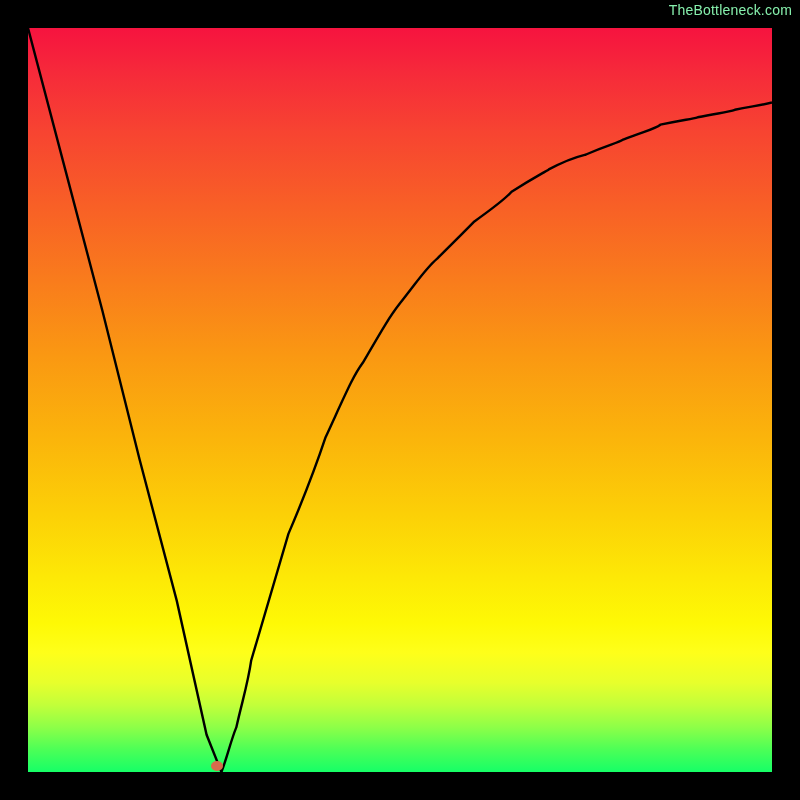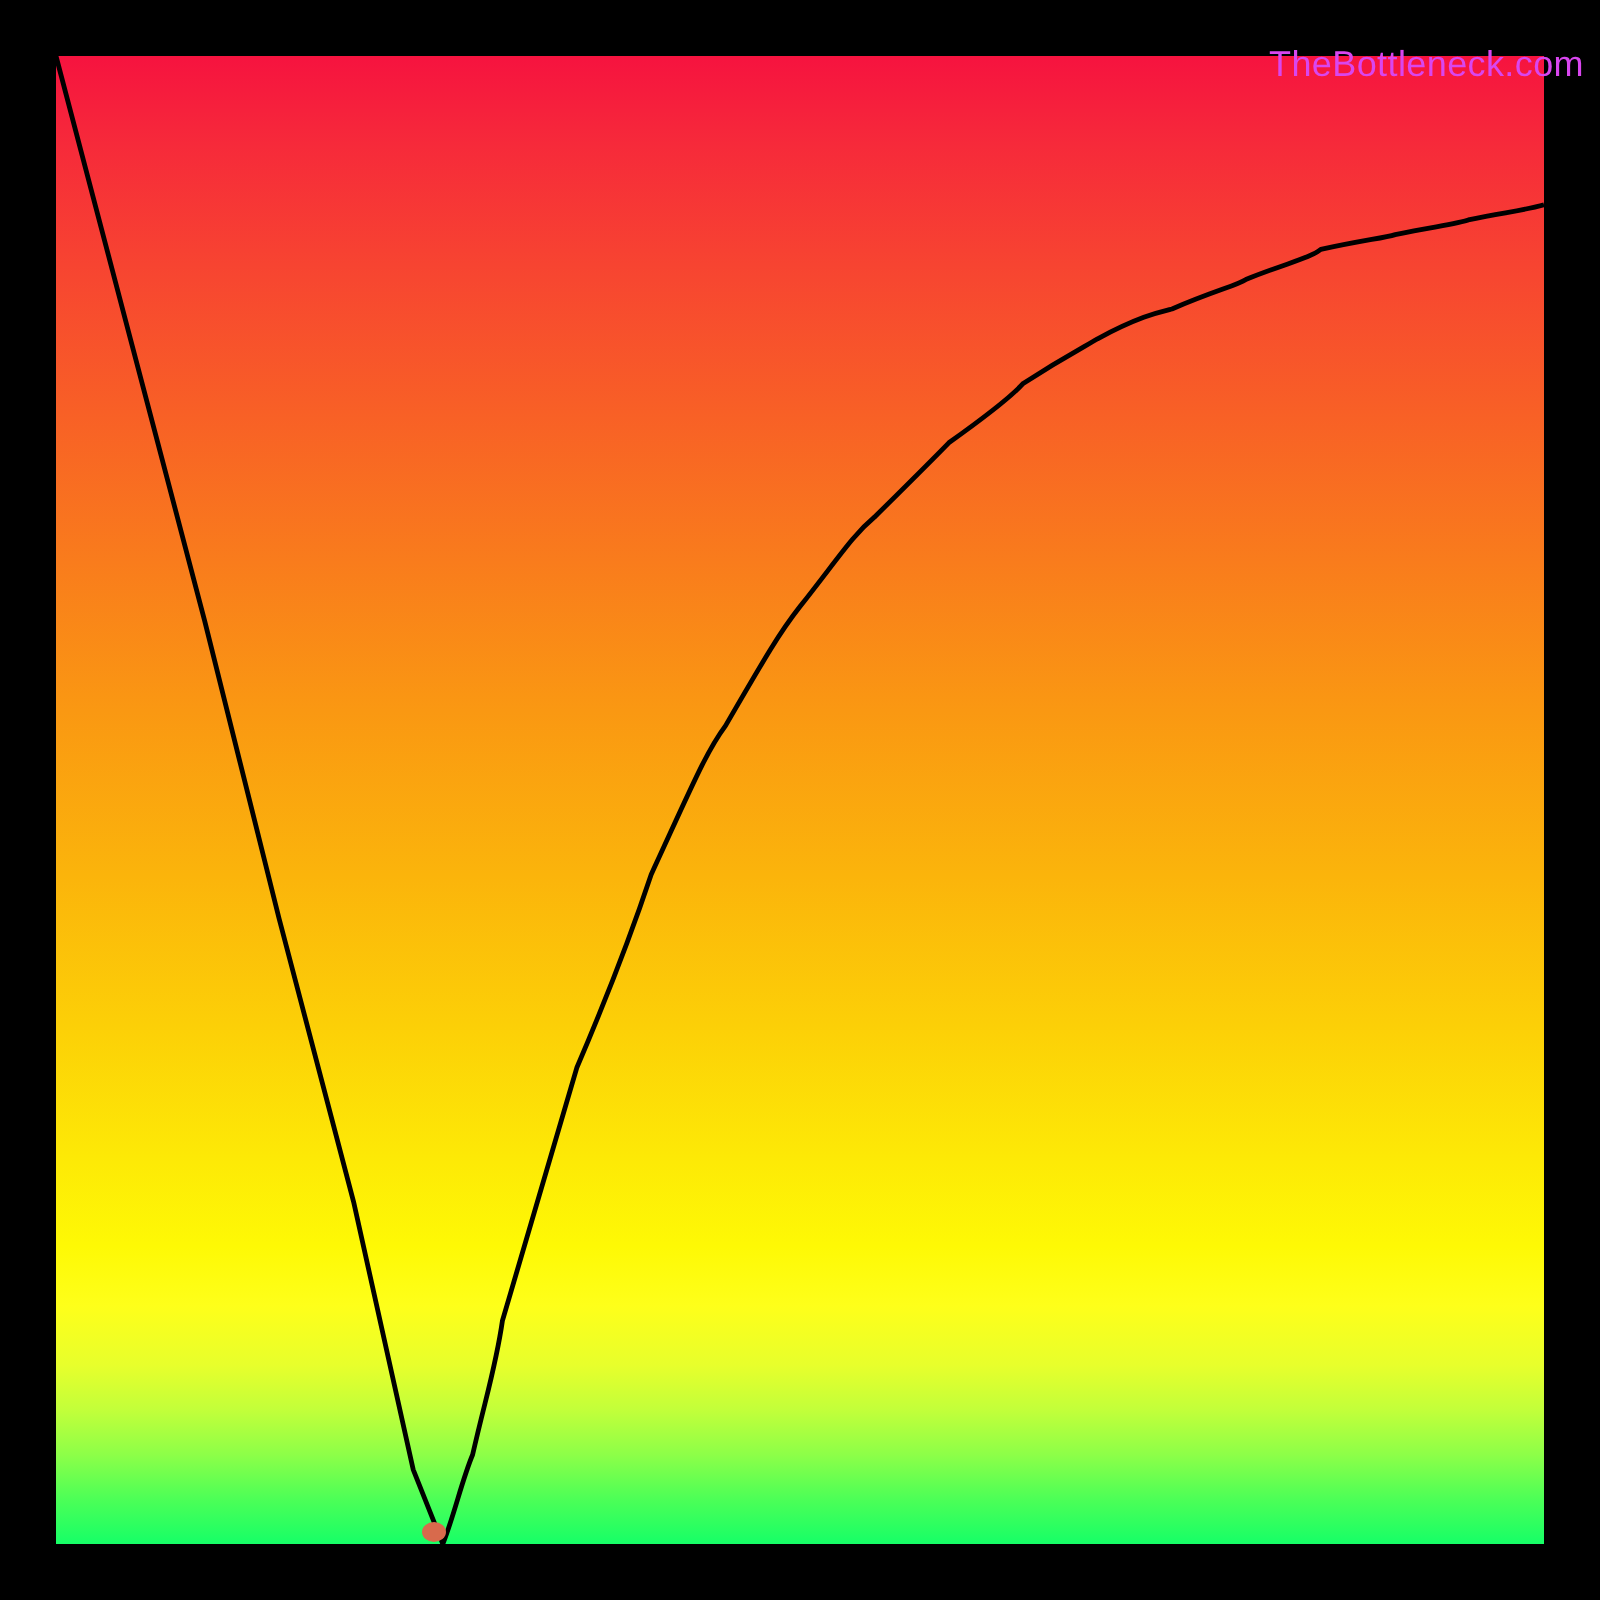--- a/index.html
+++ b/index.html
@@ -51,25 +51,24 @@
     position: absolute;
     top: 0;
     left: 0;
     width: 744px;
     height: 744px;
   }
   .watermark {
     position: absolute;
     top: 2px;
     right: 8px;
-    color: #d946ef;
-    font-size: 18px;
+    color: #86efac;
+    font-size: 14px;
     letter-spacing: 0.2px;
     user-select: none;
-    margin-top: 20px;
   }
   .dot {
     position: absolute;
     width: 12px;
     height: 10px;
     background: #d86a4c;
     border-radius: 50%;
     transform: translate(-50%, -50%);
   }
 </style>

